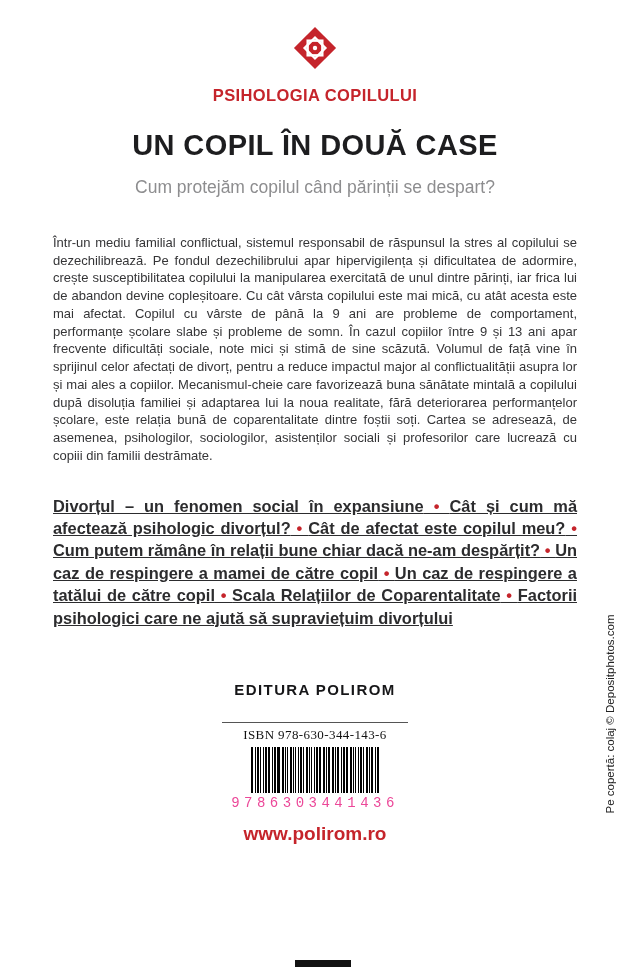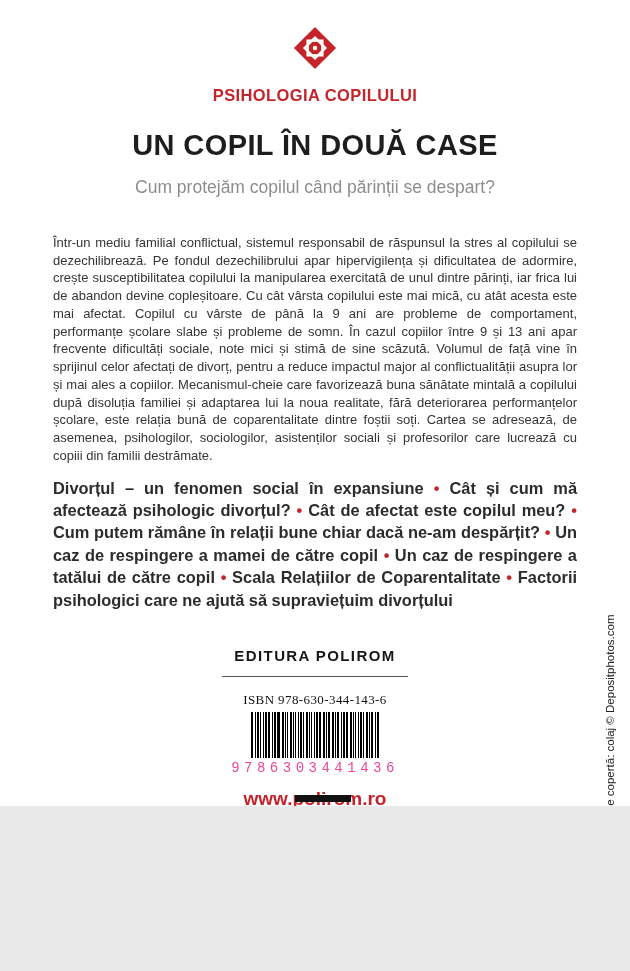--- a/index.html
+++ b/index.html
@@ -5,21 +5,21 @@
   :root{
     --red:#C5242B;
     --ink:#1d1d1f;
     --body:#353537;
     --gray:#8d8d8f;
   }
   *{margin:0;padding:0;box-sizing:border-box;}
   html,body{background:#e9e9e9;}
   .page{
     position:relative;
-    width:630px;height:806px;
+    width:630px;height:971px;
     margin:0 auto;
     background:#ffffff;
     font-family:"Liberation Sans", sans-serif;
     overflow:hidden;
   }
   .top{padding-top:26px;text-align:center;}
   .logo{display:inline-block;width:44px;height:44px;}
   .series{
     margin-top:12px;
     color:var(--red);
@@ -38,33 +38,34 @@
     margin-top:15px;text-align:center;
     color:var(--gray);font-size:17.5px;
   }
   .desc{
     width:524px;margin:36px auto 0;
     color:var(--body);
     font-size:13px;line-height:1.365;
     text-align:justify;
   }
   .topics{
-    width:524px;margin:12px auto 0;
+    width:524px;margin:30px auto 0;
     color:#2c2c2e;font-weight:bold;
     font-size:16.4px;line-height:1.365;
     text-align:justify;
+    text-decoration:underline;
   }
   .topics .bullet{color:var(--red);}
   .publisher{
-    margin-top:36px;text-align:center;
+    margin-top:52px;text-align:center;
     color:#161618;font-size:15px;font-weight:bold;letter-spacing:1.4px;
   }
   .barcode{
-    width:186px;margin:12px auto 0;
-    padding-top:15px;
+    width:186px;margin:24px auto 0;
+    padding-top:4px;
     border-top:1px solid #555;
     text-align:center;
   }
   .isbn{
     font-family:"Liberation Serif", serif;
     font-size:13px;color:#111;letter-spacing:.4px;
   }
   .bars{
     margin:4px auto 0;height:46px;width:178px;
     display:flex;justify-content:center;align-items:stretch;overflow:hidden;

